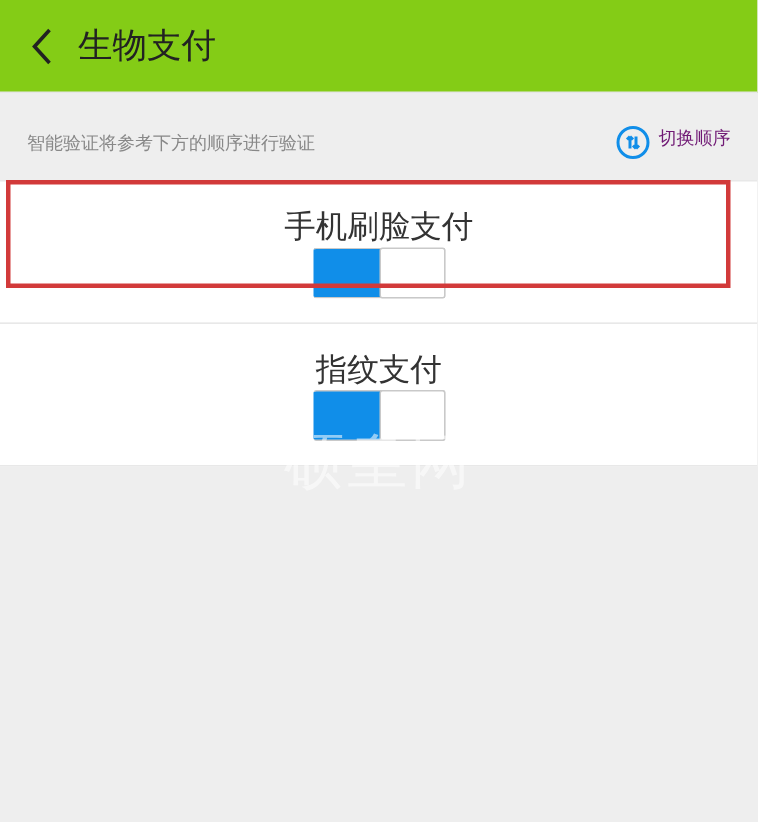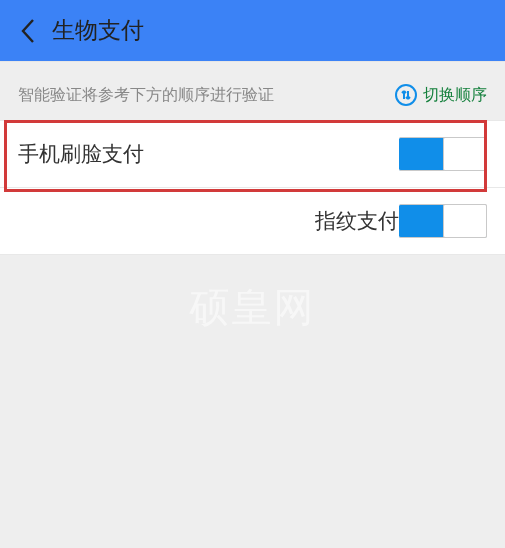--- a/index.html
+++ b/index.html
@@ -1,62 +1,63 @@
 <!DOCTYPE html>
 <html><head>
 <meta charset="utf-8">
 <style>
   * { box-sizing: border-box; margin: 0; padding: 0; }
   html, body { width: 505px; height: 548px; font-family: -apple-system, "Helvetica Neue", Arial, "PingFang SC", "Microsoft YaHei", sans-serif; }
   body { background: #eeeeee; position: relative; }
 
   .header {
-    background: #3b82f6;
+    background: #84cc16;
     display: flex;
     align-items: center;
     height: 62px;
     padding: 0 14px;
     border-bottom: 1px solid #e6e6e6;
   }
   .back-icon { width: 28px; display: flex; align-items: center; justify-content: center; }
   .back-icon svg { width: 16px; height: 26px; stroke: #222; stroke-width: 2.4; fill: none; }
   .title { font-size: 23px; color: #222; margin-left: 10px; font-weight: 400; }
 
   .hint-row {
     display: flex;
     align-items: center;
     justify-content: space-between;
     padding: 22px 18px 14px 18px;
-    font-size: 16px;
+    font-size: 12px;
   }
   .hint-text { color: #888; }
   .switch-order {
     display: flex;
-    align-items: flex-end;
+    align-items: flex-start;
     gap: 6px;
-    color: #15803d;
+    color: #701a75;
     cursor: pointer;
   }
   .switch-order .icon {
     width: 22px; height: 22px;
     border: 2px solid #108ee9;
     border-radius: 50%;
     display: flex; align-items: center; justify-content: center;
   }
   .switch-order .icon svg { width: 12px; height: 12px; stroke: #108ee9; stroke-width: 2; fill: none; }
 
   .setting-row {
     background: #ffffff;
     display: flex;
     align-items: center;
     justify-content: space-between;
     padding: 16px 18px;
     min-height: 66px;
     border-top: 1px solid #e8e8e8;
     border-bottom: 1px solid #e8e8e8;
+    flex-direction: column;
   }
   .setting-row + .setting-row { margin-top: -1px; justify-content: flex-end; }
   .setting-label { font-size: 21px; color: #333; }
 
   .toggle {
     position: relative;
     width: 88px; height: 34px;
     background: #108ee9;
     border: 1px solid #c9c9c9;
     border-left: none;

